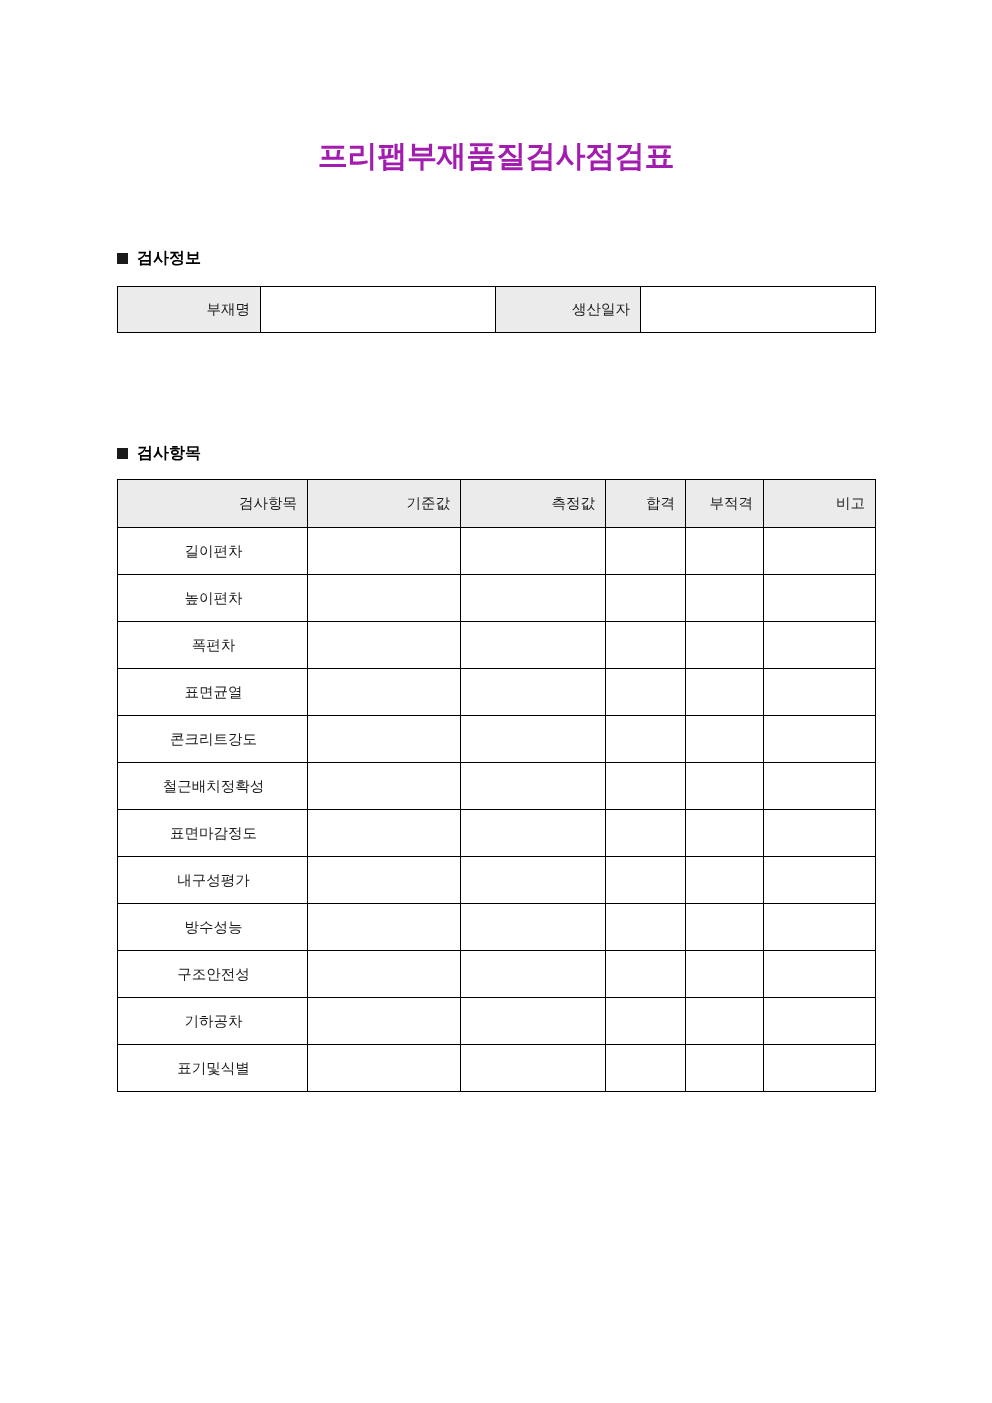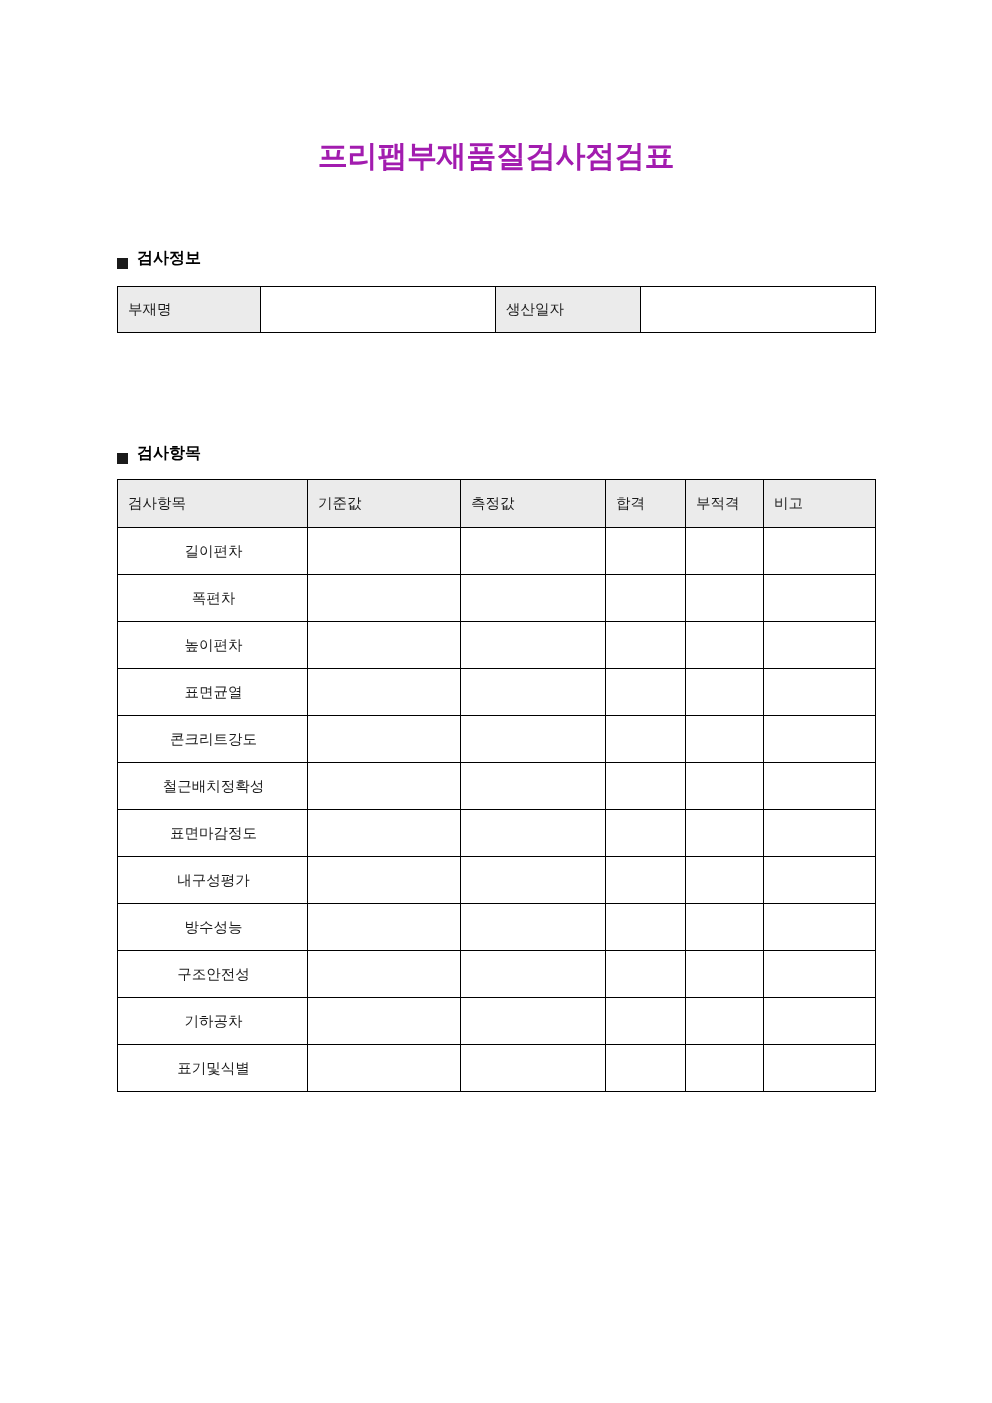--- a/index.html
+++ b/index.html
@@ -43,21 +43,21 @@
   }
 
   
   .section-heading {
     position: absolute;
     left: 117px;
     font-size: 16px;
     font-weight: bold;
     line-height: 22px;
     display: flex;
-    align-items: flex-end;
+    align-items: center;
     gap: 9px;
     color: #000000;
   }
   .section-heading .bullet {
     display: inline-block;
     width: 11px;
     height: 11px;
     background: #1a1a1a;
     flex: none;
   }
@@ -77,21 +77,21 @@
     border: 1px solid #000000;
     padding: 0 10px;
     font-weight: normal;
     vertical-align: middle;
     background: #ffffff;
     box-sizing: border-box;
   }
   table.grid td.label,
   table.grid th {
     background: #ebebeb;
-    text-align: left;
+    text-align: right;
   }
 
   
   #info-table {
     top: 286px;
     width: 758px;
   }
   #info-table td {
     height: 46px;
   }
@@ -173,29 +173,29 @@
     <tbody id="items-body">
         <tr>
           <td class="item-name">길이편차</td>
           <td class="blank"></td>
           <td class="blank"></td>
           <td class="blank"></td>
           <td class="blank"></td>
           <td class="blank"></td>
         </tr>
         <tr>
+          <td class="item-name">높이편차</td>
+          <td class="blank"></td>
+          <td class="blank"></td>
+          <td class="blank"></td>
+          <td class="blank"></td>
+          <td class="blank"></td>
+        </tr>
+        <tr>
           <td class="item-name">폭편차</td>
-          <td class="blank"></td>
-          <td class="blank"></td>
-          <td class="blank"></td>
-          <td class="blank"></td>
-          <td class="blank"></td>
-        </tr>
-        <tr>
-          <td class="item-name">높이편차</td>
           <td class="blank"></td>
           <td class="blank"></td>
           <td class="blank"></td>
           <td class="blank"></td>
           <td class="blank"></td>
         </tr>
         <tr>
           <td class="item-name">표면균열</td>
           <td class="blank"></td>
           <td class="blank"></td>

